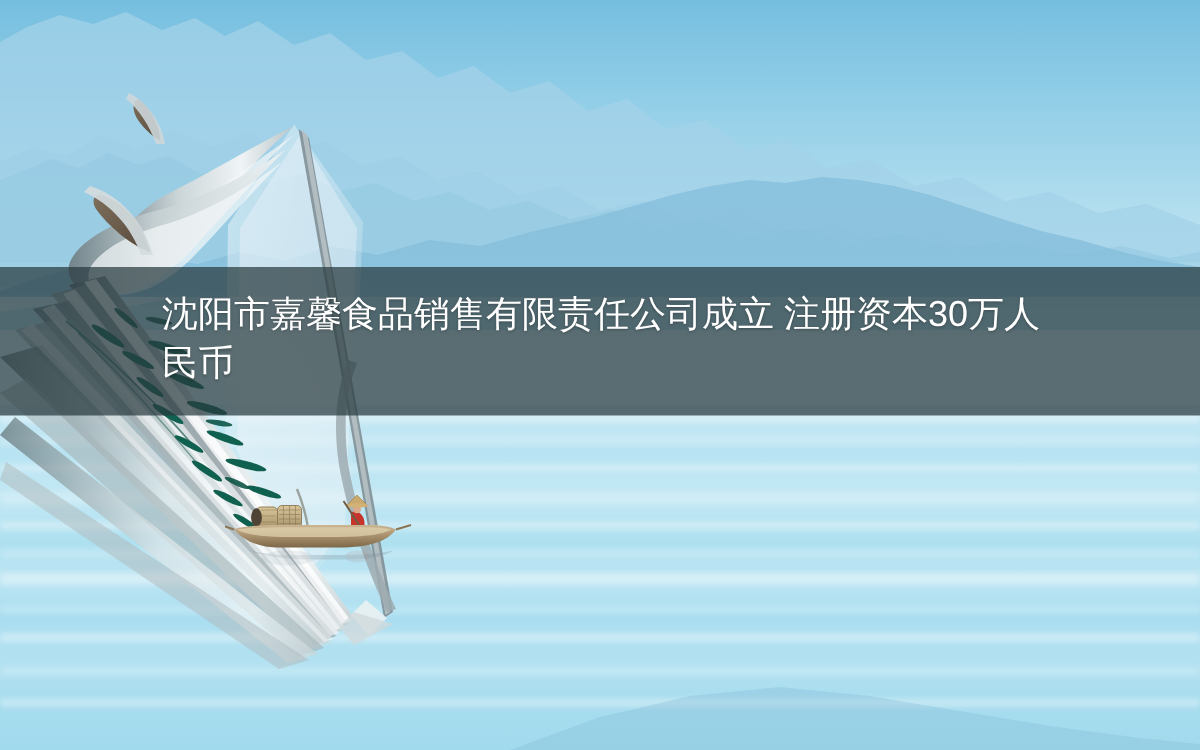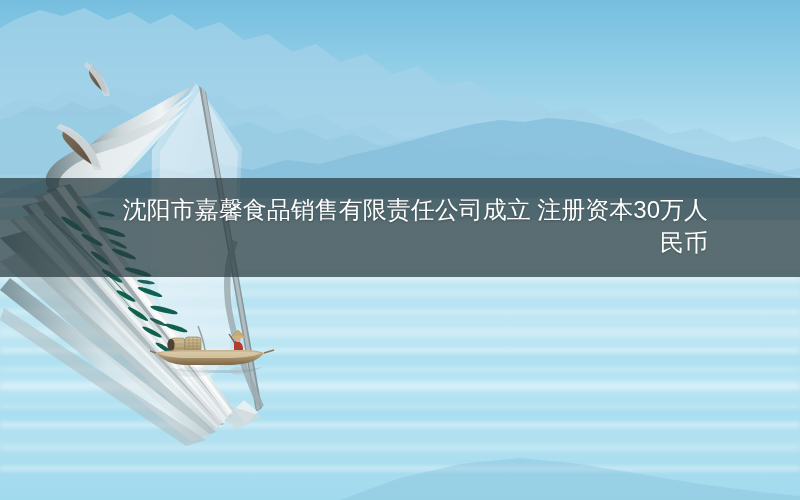--- a/index.html
+++ b/index.html
@@ -92,21 +92,20 @@
     position: absolute;
     left: 108px; top: 193px;
     width: 600px;
     color: #ffffff;
     font-size: 24px;
     line-height: 33px;
     letter-spacing: 0px;
     font-weight: 400;
     white-space: pre-wrap;
     text-shadow: 0 1px 2px rgba(0,0,0,.25);
-    text-align: right;
   }
 </style>
 </head>
 <body>
 
 <div id="banner">
 
   <div class="sky"></div>
 
   <div class="mtn" style="top:0px;">

